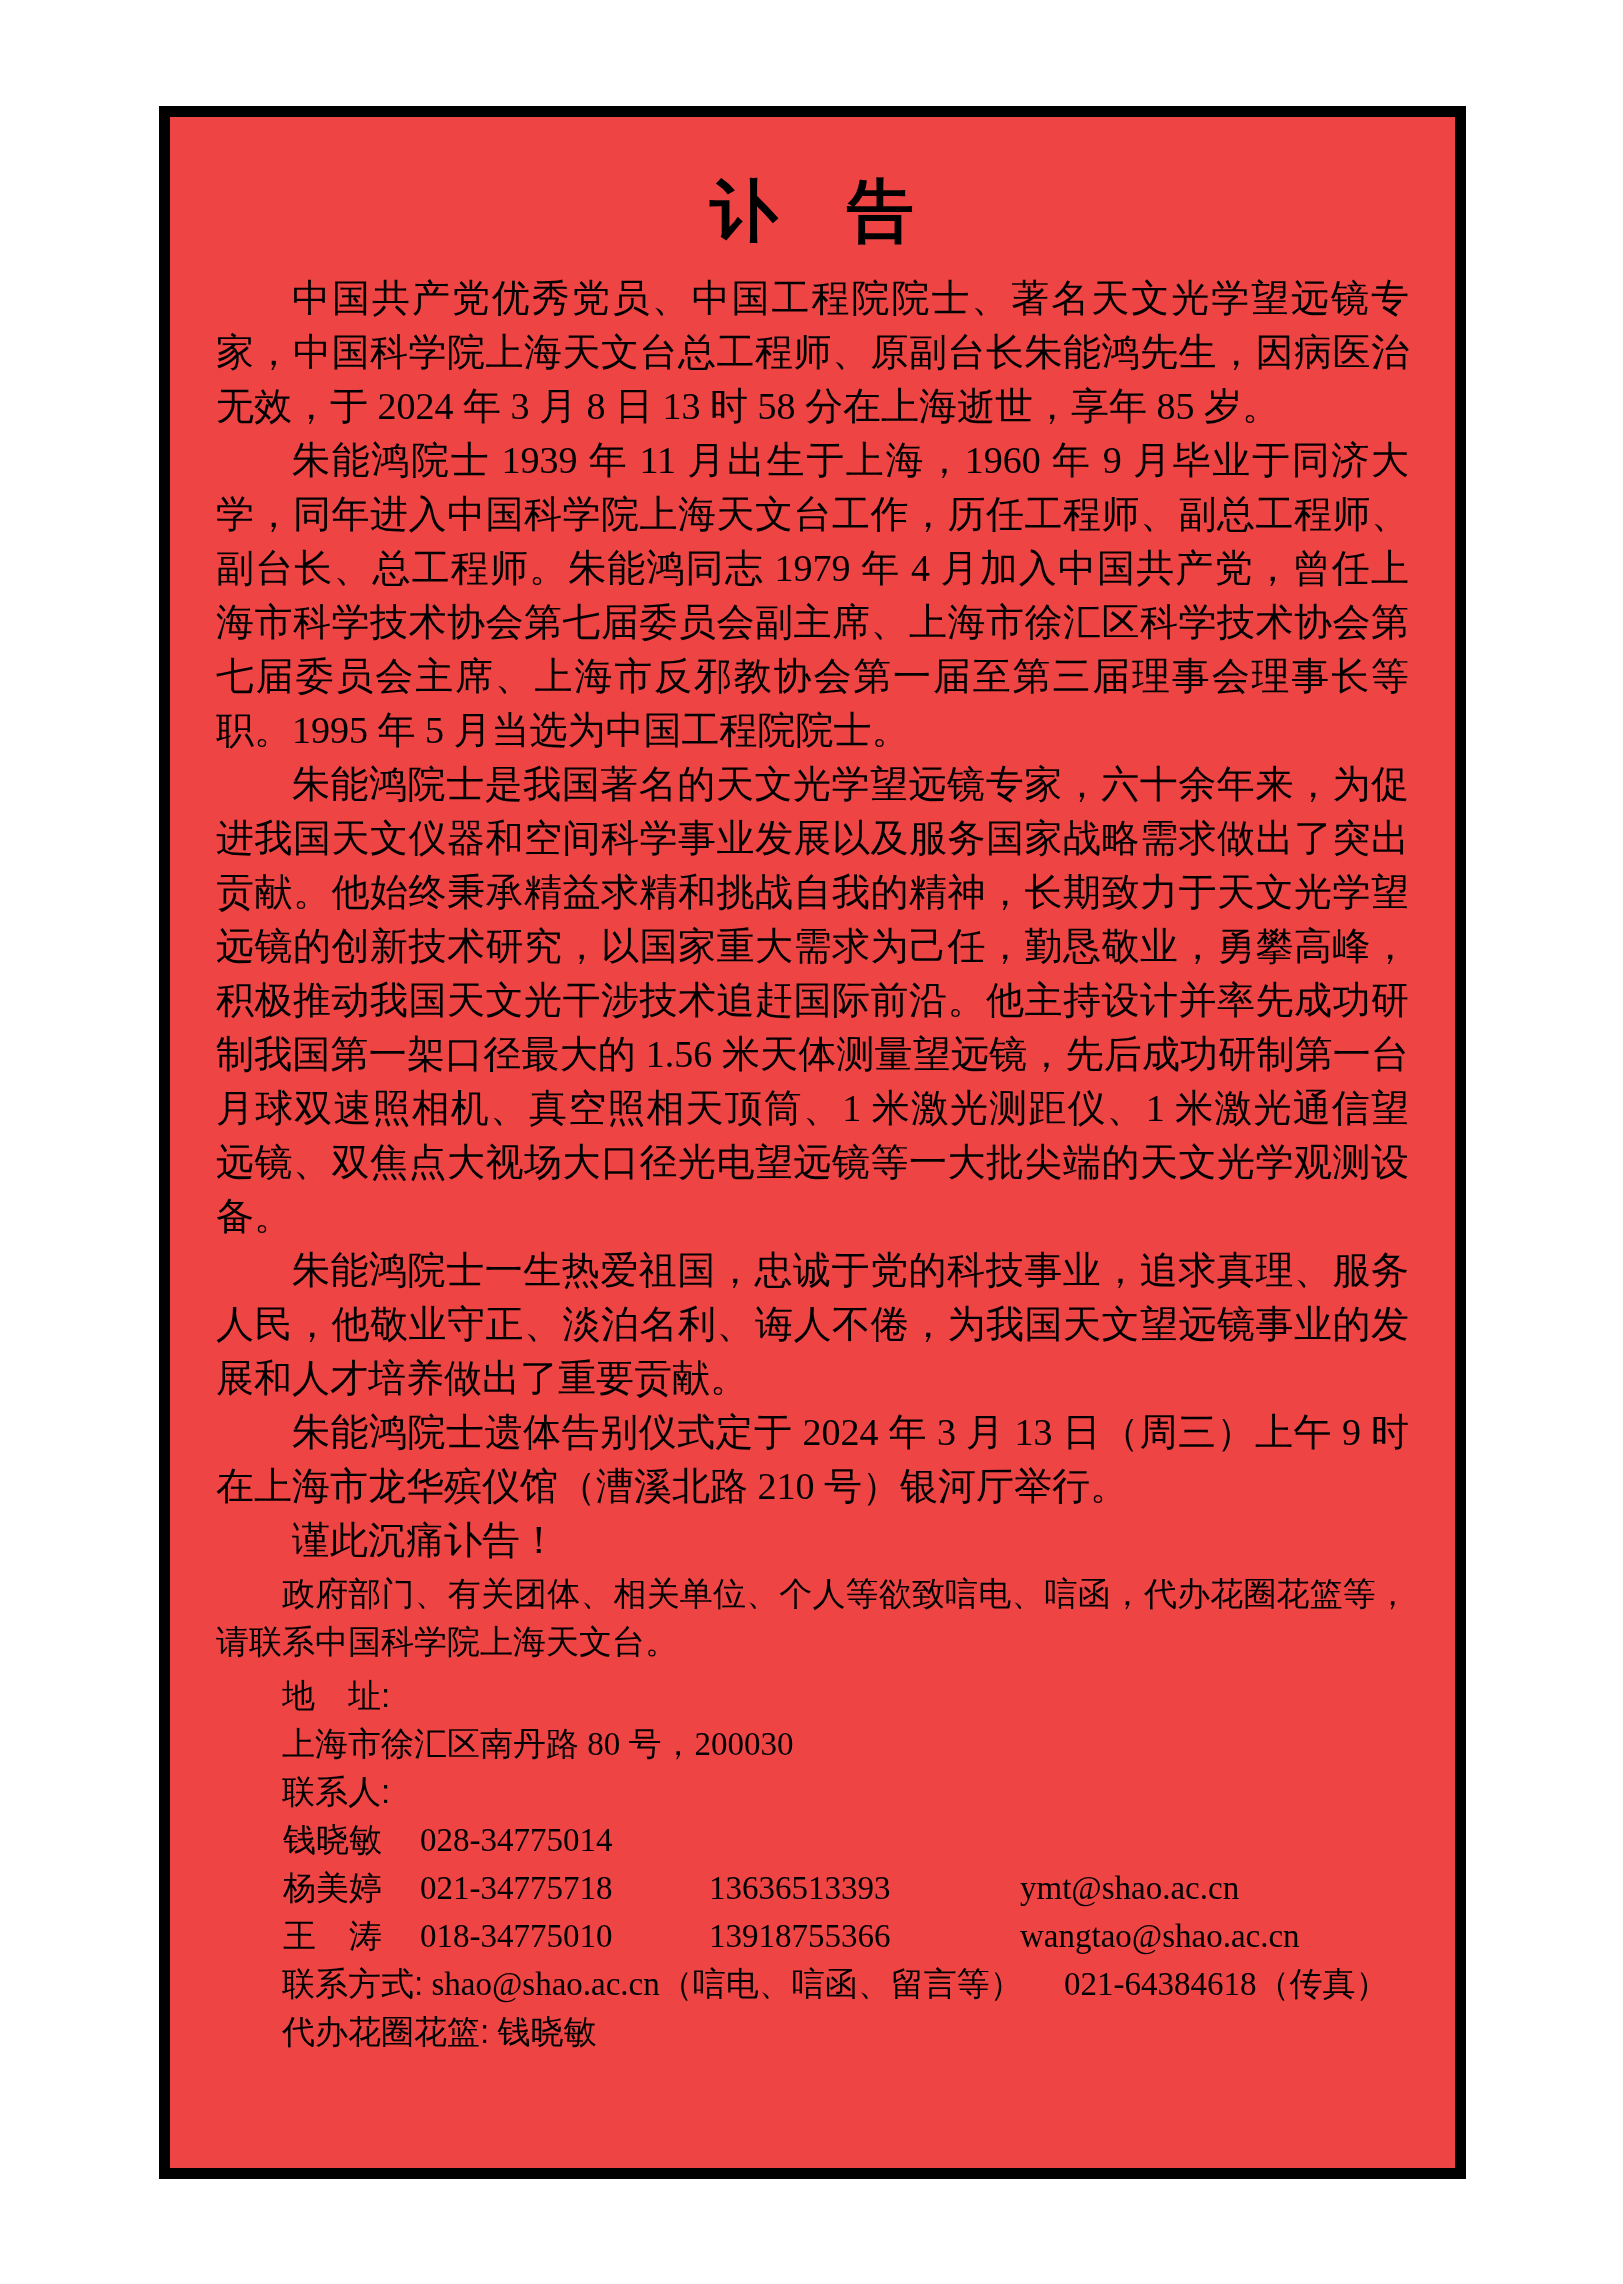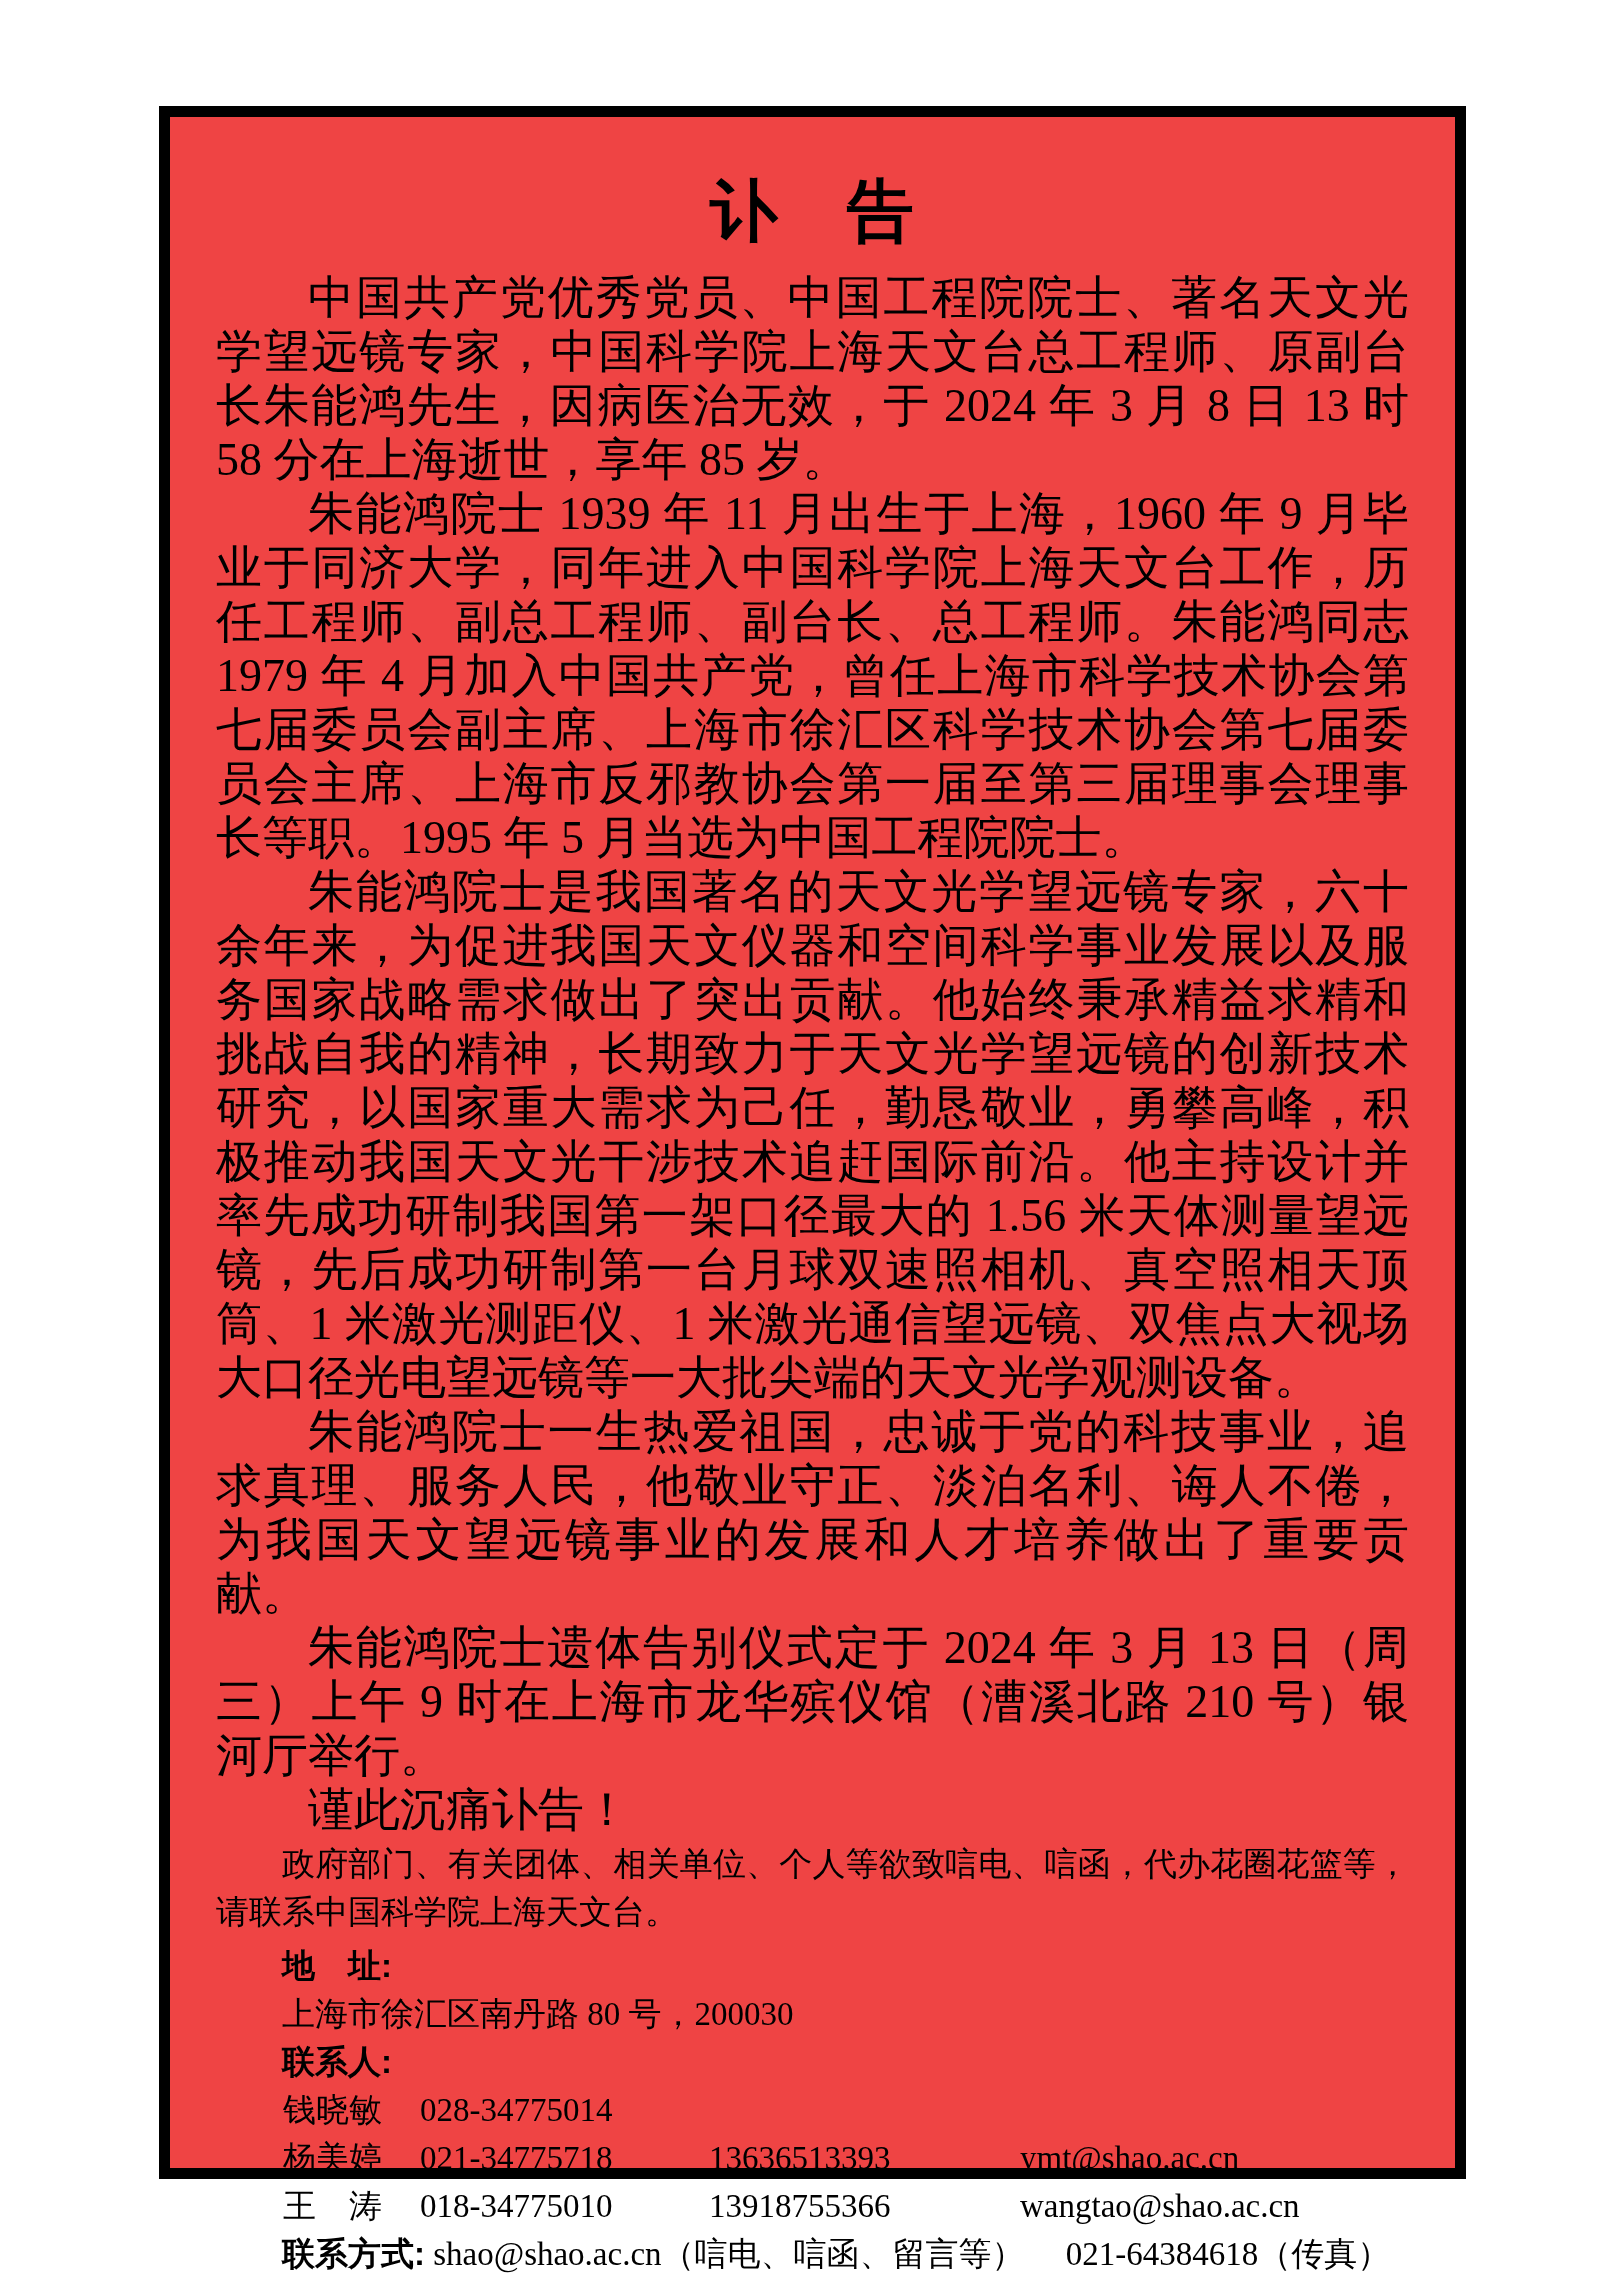--- a/index.html
+++ b/index.html
@@ -23,21 +23,21 @@
     margin: 61px 0 0 0;
     text-align: center;
     font-size: 67px;
     font-weight: 700;
     line-height: 1.0;
     letter-spacing: 1.4px;
   }
   .bodytext { margin-top: 26px; }
   .bodytext p {
     margin: 0;
-    font-size: 46px;
+    font-size: 38px;
     line-height: 54px;
     text-align: justify;
     text-indent: 2em;
   }
   .sigwrap {
     margin-top: 48px;
     text-align: right;
     padding-right: 32px;
   }
   .siginner {
@@ -55,21 +55,21 @@
     text-indent: 2em;
   }
   .contact { margin-top: 5.8px; font-size: 33px; line-height: 48px; }
   .contact .line {
     margin: 0;
     text-indent: 2em;
     white-space: pre-wrap;
   }
   .blabel {
     font-family: "Liberation Sans", "DejaVu Sans", sans-serif;
-    font-weight: 700;
+    font-weight: 400;
   }
   .crow {
     display: flex;
     margin: 0;
     padding-left: 67px;
     white-space: pre-wrap;
   }
   .c-name  { width: 137px; }
   .c-phone { width: 289px; }
   .c-mobile{ width: 311px; }

